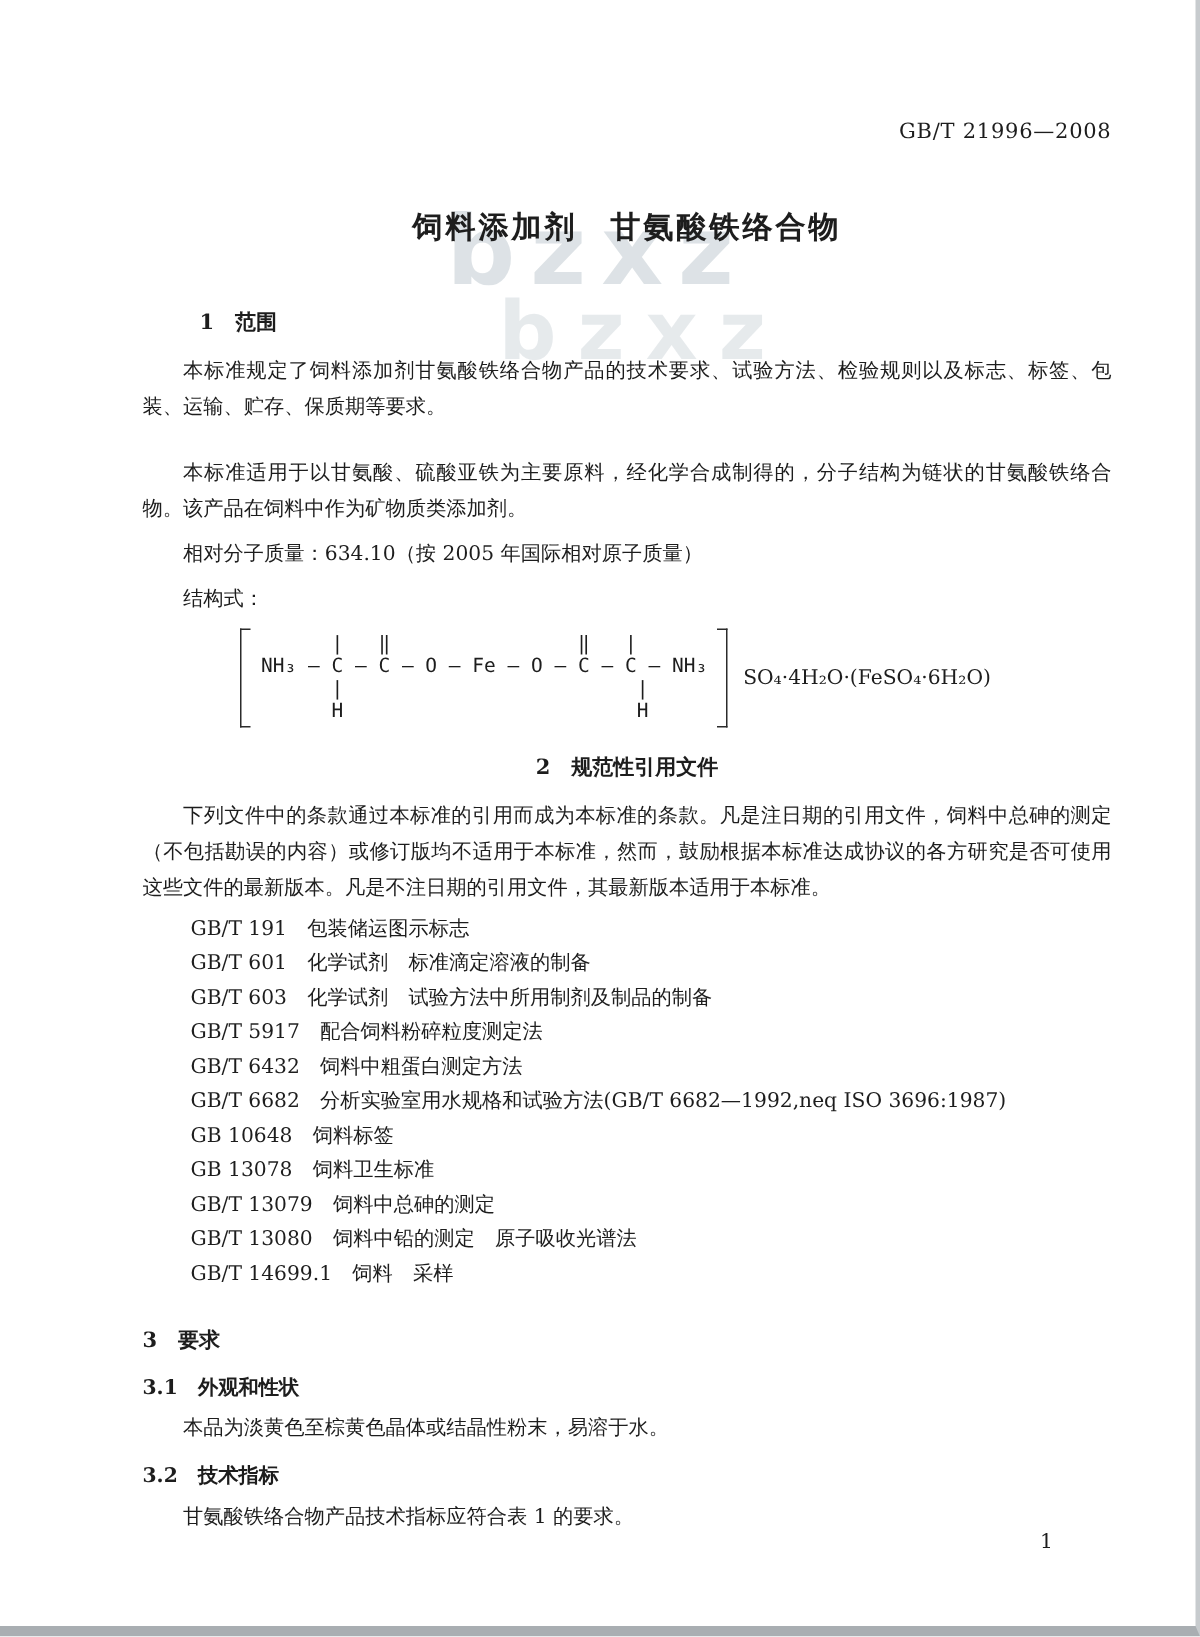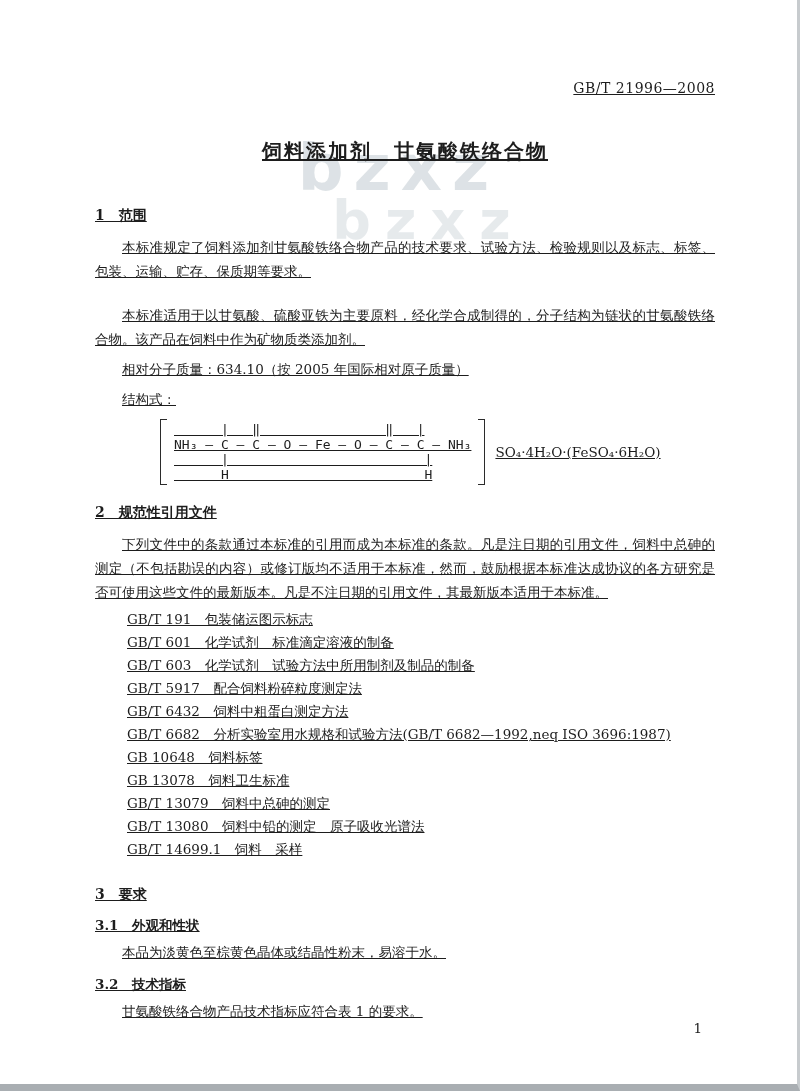--- a/index.html
+++ b/index.html
@@ -15,26 +15,26 @@
     border-bottom:7px solid #a9aeb2;
   }
   .watermark {
     position:absolute; top:136px; left:0; width:100%;
     text-align:center; z-index:0; pointer-events:none;
     color:#c3ccd2; font-family:"DejaVu Sans","Liberation Sans",sans-serif;
     font-weight:bold; line-height:1;
   }
   .wm-line1 { font-size:64px; letter-spacing:10px; opacity:.55; }
   .wm-line2 { font-size:54px; letter-spacing:14px; opacity:.4; margin-top:-6px; padding-left:60px; }
-  .content { position:relative; z-index:1; padding:80px 82px 0 95px;text-decoration:underline; }
+  .content { position:relative; z-index:1; padding:80px 56px 0 95px; }
   .doc-number { text-align:right; font-size:14px; line-height:16px; letter-spacing:.5px; }
   .title { margin-top:42px; text-align:center; font-size:20px; line-height:26px; font-weight:bold; letter-spacing:2px; }
   .sec-heading { font-weight:bold; font-size:14px; line-height:19px; }
-  #s1h { margin-top:42px; }
-  #s2h { margin-top:18px; }
+  #s1h { margin-top:42px;margin-left:38px; }
+  #s2h { margin-top:18px;text-align:center; }
   #s3h { margin-top:24px; }
   .sub-heading { font-weight:bold; font-size:13.5px; line-height:19px; margin-top:12px; }
   .para { font-size:13.5px; line-height:24px; text-indent:2em; text-align:justify; margin-top:10px; }
   .para.tight { margin-top:20px; }
   .para.small { margin-top:6px; line-height:22px; }
   .line.ind { font-size:13.5px; line-height:24px; padding-left:2em; margin-top:6px; }
   .structure { display:flex; align-items:center; margin:8px 0 4px 65px; }
   .bracket { width:7px; align-self:stretch; border:1.5px solid #2b2b2b; }
   .bracket.left  { border-right:none; margin-right:5px; }
   .bracket.right { border-left:none;  margin-left:5px; }

